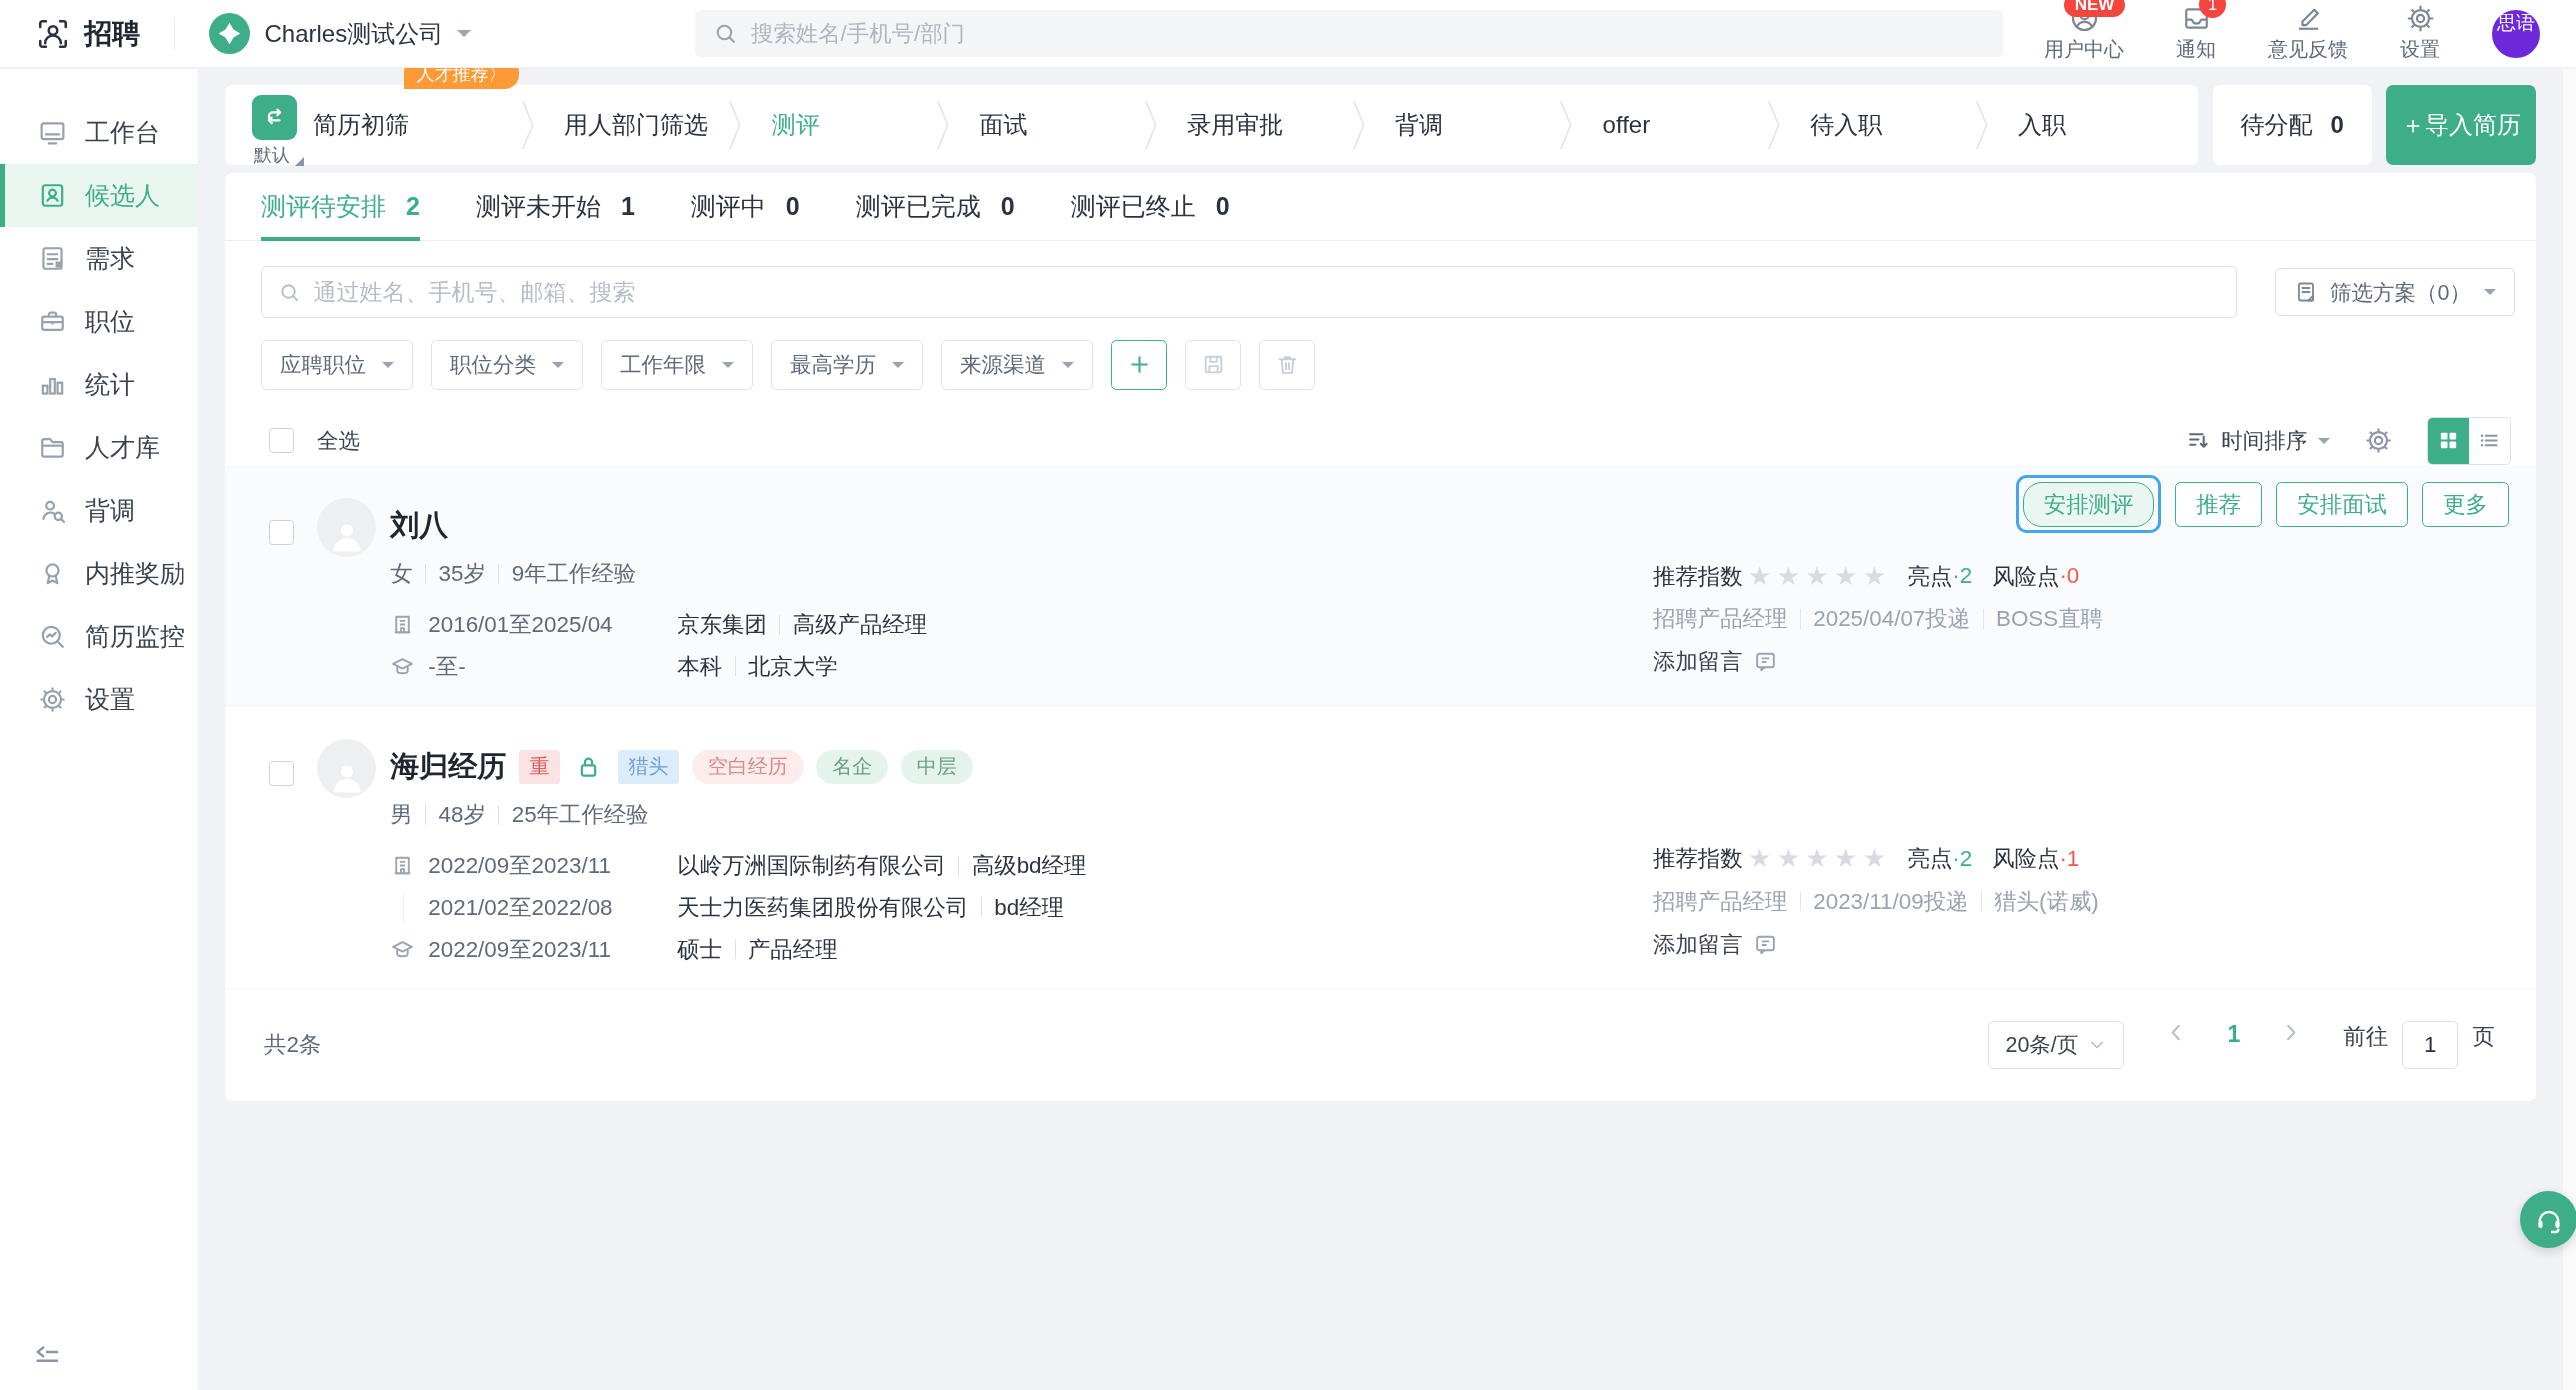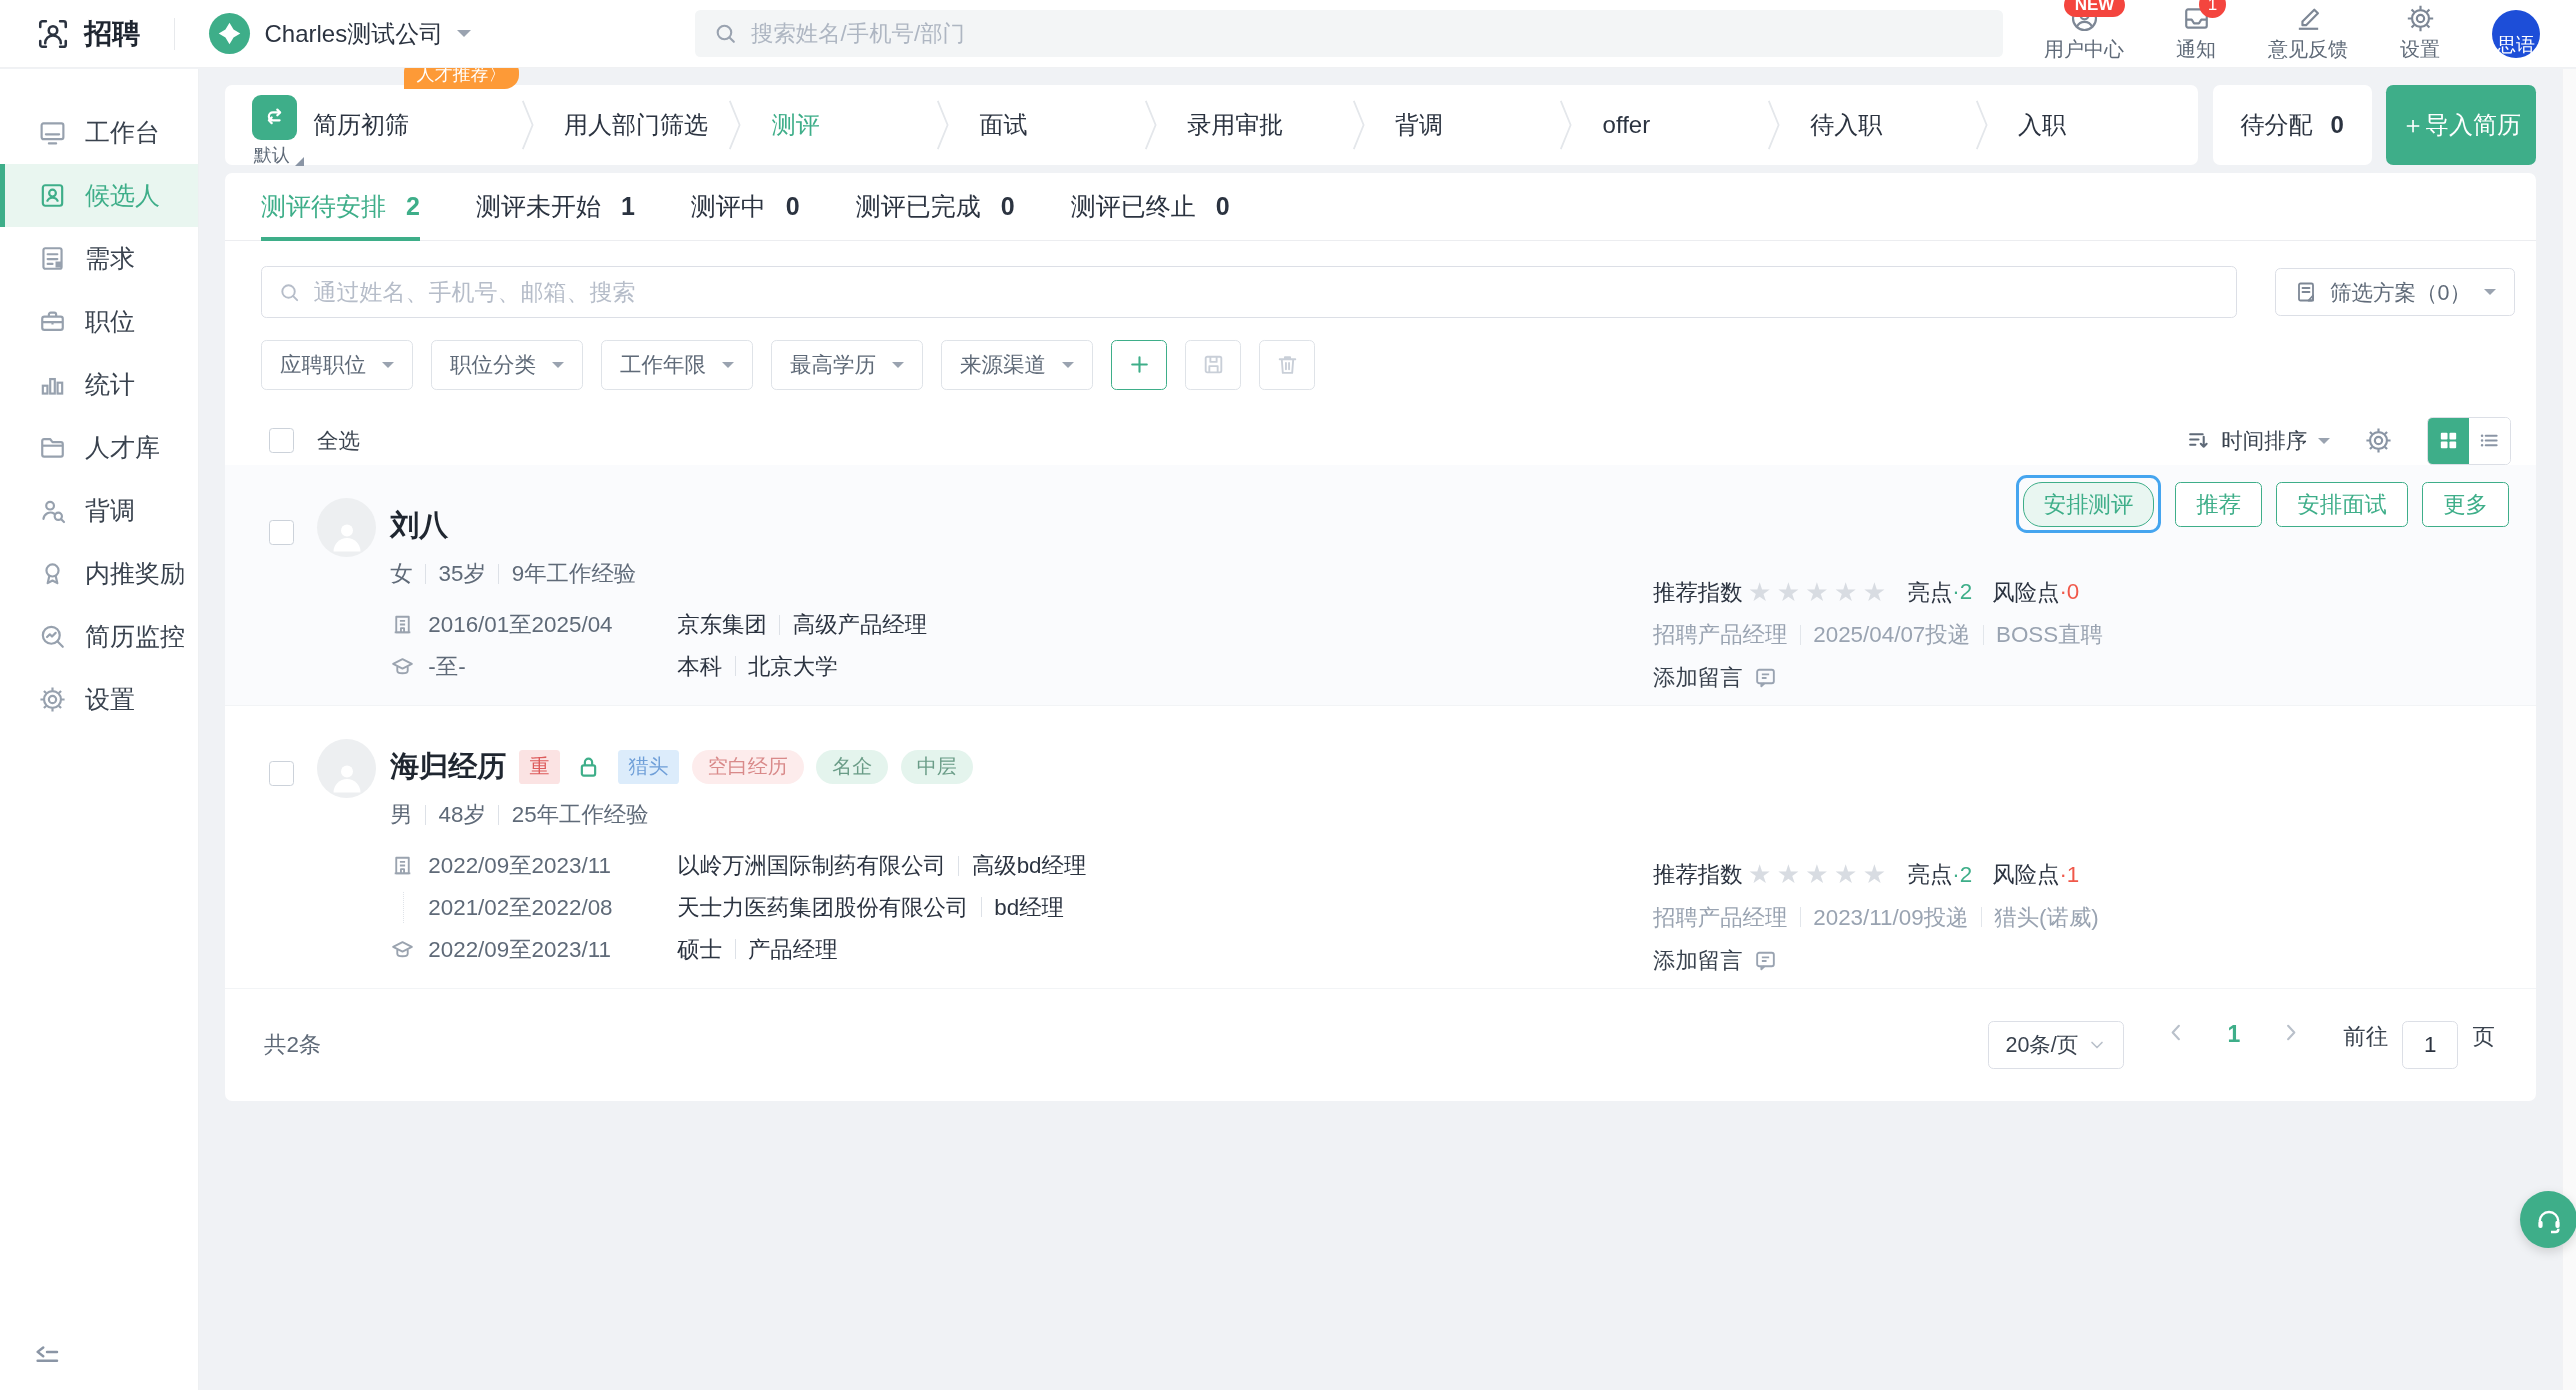--- a/index.html
+++ b/index.html
@@ -26,22 +26,22 @@
   .top-search input { flex:1; border:none; outline:none; background:transparent; font-size:22.4px; color:#2b3340; font-family:inherit; }
   .top-search input::placeholder { color:#aeb6c2; }
   .top-nav { margin-left:auto; display:flex; align-items:center; gap:52px; }
   .nav-item { display:flex; flex-direction:column; align-items:center; gap:3.6px; position:relative; cursor:pointer; }
   .nav-item svg { width:29px; height:29px; color:#7d8795; }
   .nav-label { font-size:20px; color:#5f6a78; white-space:nowrap; }
   .badge-new { position:absolute; top:-10.7px; left:20px; background:#f4453e; color:#fff; font-size:17px;
                padding:1.8px 10.7px; border-radius:14.3px; font-weight:bold; }
   .badge-num { position:absolute; top:-12.5px; left:23px; background:#f4453e; color:#fff; font-size:17px;
                min-width:27px; height:27px; border-radius:13.4px; display:flex; align-items:center; justify-content:center; }
-  .avatar { width:48px; height:48px; border-radius:50%; background:#1d4ed8; color:#fff; font-size:19px;
-            display:flex; align-items:flex-end; justify-content:center; cursor:pointer; }
+  .avatar { width:48px; height:48px; border-radius:50%; background:#6d28d9; color:#fff; font-size:19px;
+            display:flex; align-items:flex-start; justify-content:center; cursor:pointer; }
 
   
   .sidebar { position:absolute; top:69px; left:0; width:199px; height:1321px; background:#fff;
              border-right:0.9px solid #eef0f2; padding-top:32px; }
   .side-item { height:63px; display:flex; align-items:center; padding-left:38px; gap:18px; cursor:pointer; position:relative; }
   .side-item svg { width:29px; height:29px; color:#97a1ae; flex:none; }
   .side-label { font-size:25px; color:#39424e; white-space:nowrap; }
   .side-item.active { background:#e9f6f0; }
   .side-item.active::before { content:""; position:absolute; left:0; top:0; bottom:0; width:5.4px; background:#3eae89; }
   .side-item.active svg, .side-item.active .side-label { color:#3eae89; }
@@ -124,21 +124,21 @@
   .tag-green { background:#e4f4ed; color:#6a9c87; border-radius:17px; padding:0 16px; }
   .lock-ic { width:29px; height:29px; color:#3eae89; margin:0 1.8px; }
   .meta-line { display:flex; align-items:center; margin-top:12.5px; font-size:22.4px; color:#5f6a78; }
   .vsep { width:0.9px; height:20px; background:#dde1e7; margin:0 12.5px; }
   .work-block { margin-top:20px; display:grid; grid-template-columns:38px 249px auto; row-gap:10.7px; align-items:center; }
   .w-ic { width:25px; height:25px; color:#9aa3af; }
   .w-line { display:flex; justify-content:center; height:100%; }
   .w-line i { border-left:1.8px dotted #dfe3e8; height:100%; margin-right:12.5px; }
   .w-date { font-size:22.4px; color:#5f6a78; }
   .w-detail { display:flex; align-items:center; font-size:22.4px; color:#2b3340; }
-  .cand-right { position:absolute; left:1428px; bottom:12px; }
+  .cand-right { position:absolute; left:1428px; bottom:28px; }
   .rating-line { display:flex; align-items:center; font-size:22.4px; color:#2b3340; font-weight:500; }
   .stars { color:#d8dce2; font-size:26px; letter-spacing:5.4px; margin:0 16px 0 5.4px; font-weight:normal; }
   .hl-val { color:#3eae89; } .risk-val { color:#f0584a; } .rgap { width:20px; }
   .apply-line { display:flex; align-items:center; margin-top:11.6px; font-size:22.4px; color:#99a3b1; font-weight:normal; }
   .apply-line .vsep { background:#e2e6eb; }
   .comment-line { display:flex; align-items:center; gap:10.7px; margin-top:11.6px; font-size:22.4px; color:#39424e; cursor:pointer; }
   .comment-line svg { width:25px; height:25px; color:#99a3b1; }
   .action-btns { position:absolute; top:10.7px; right:27px; display:flex; align-items:center; gap:14.3px; }
   .abtn { height:45px; padding:0 20px; border:0.9px solid #3eae89; border-radius:5.4px; background:#fff; color:#3eae89;
           font-size:22.4px; display:flex; align-items:center; cursor:pointer; font-family:inherit; white-space:nowrap; }

